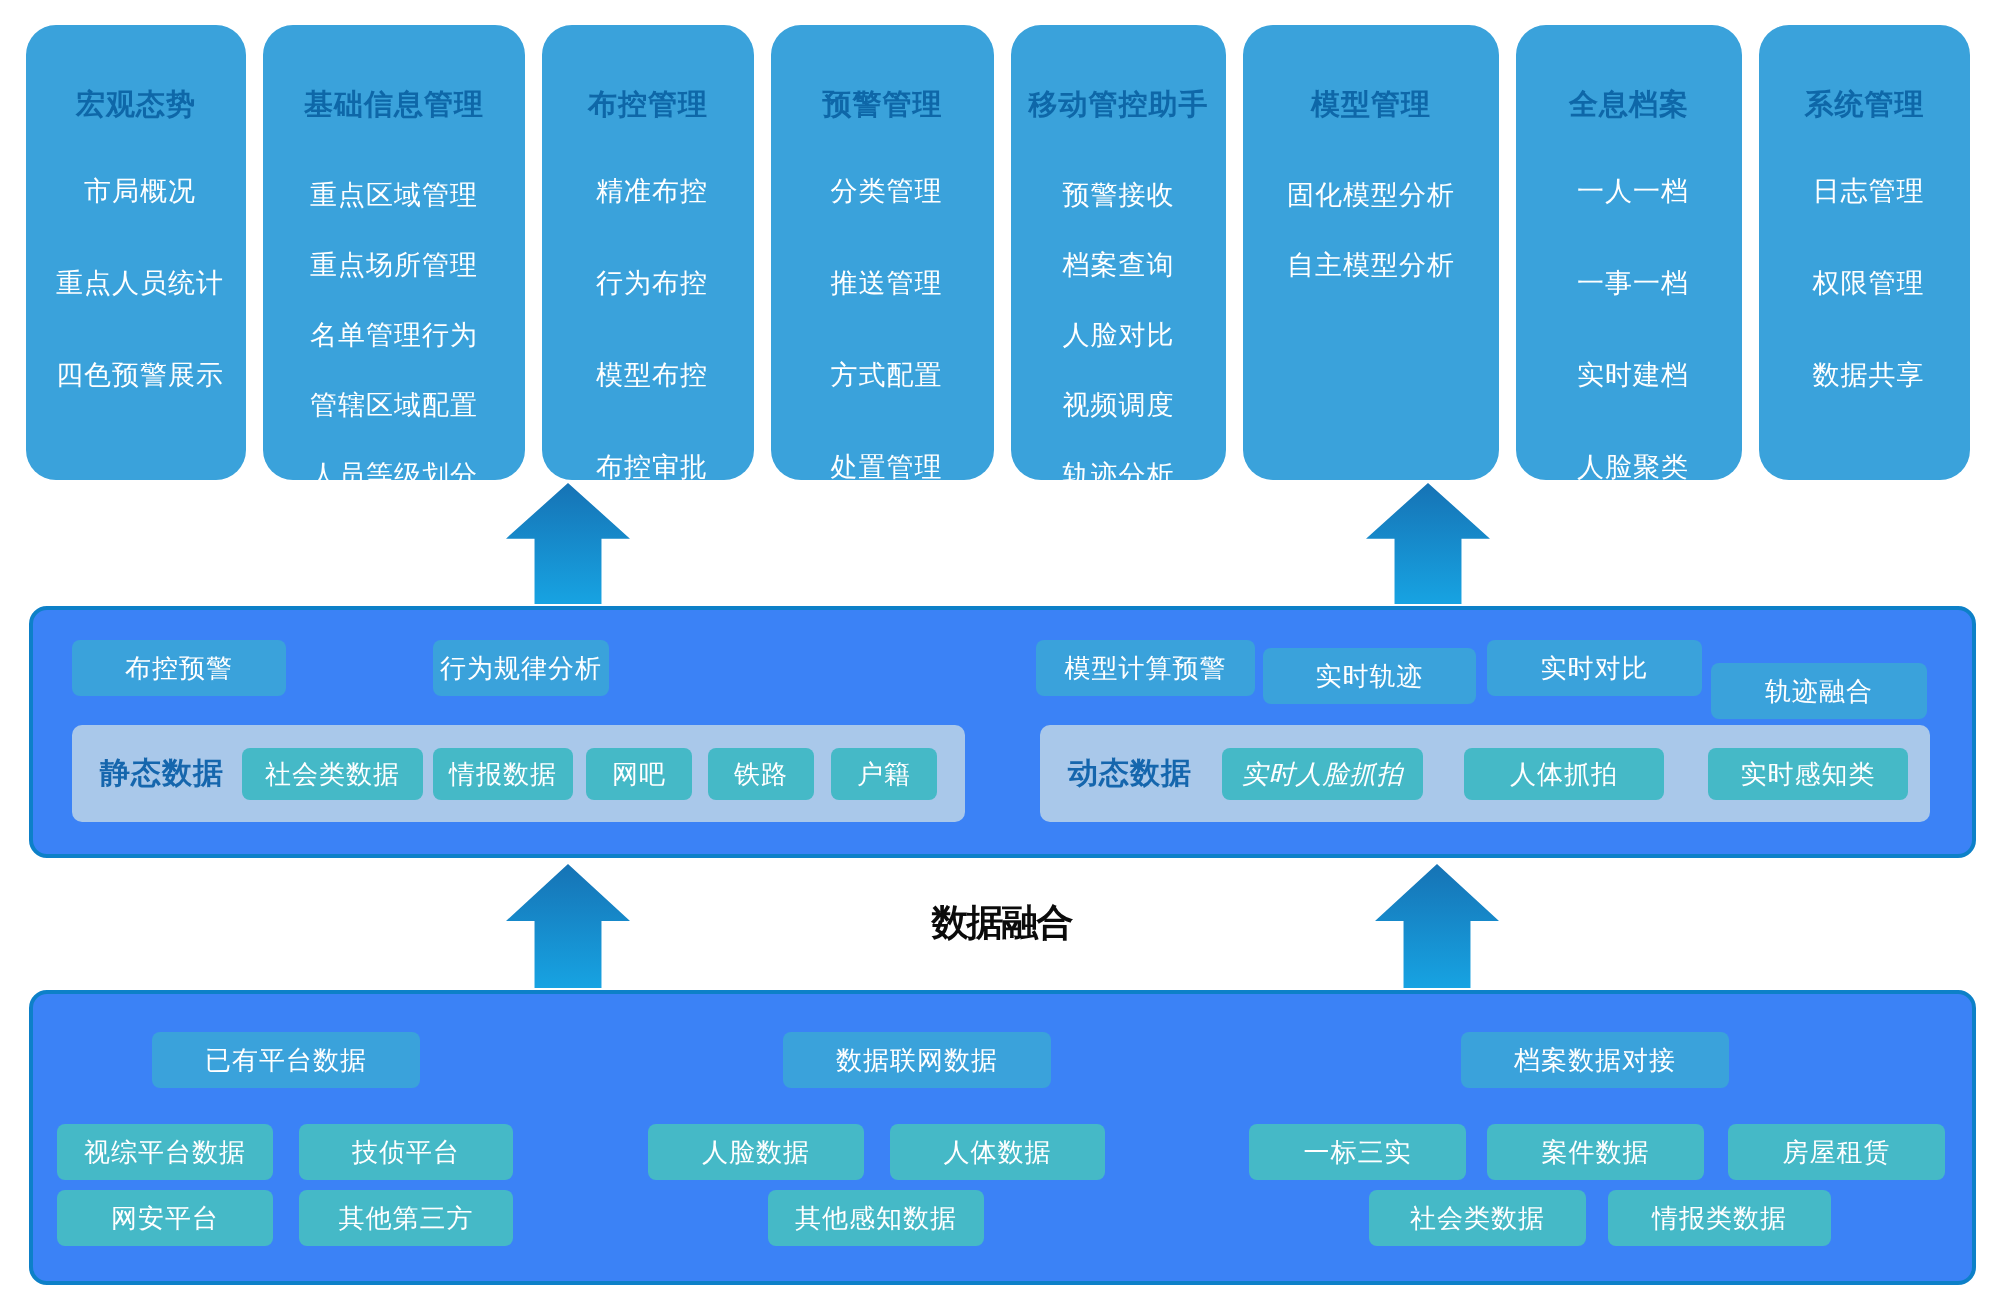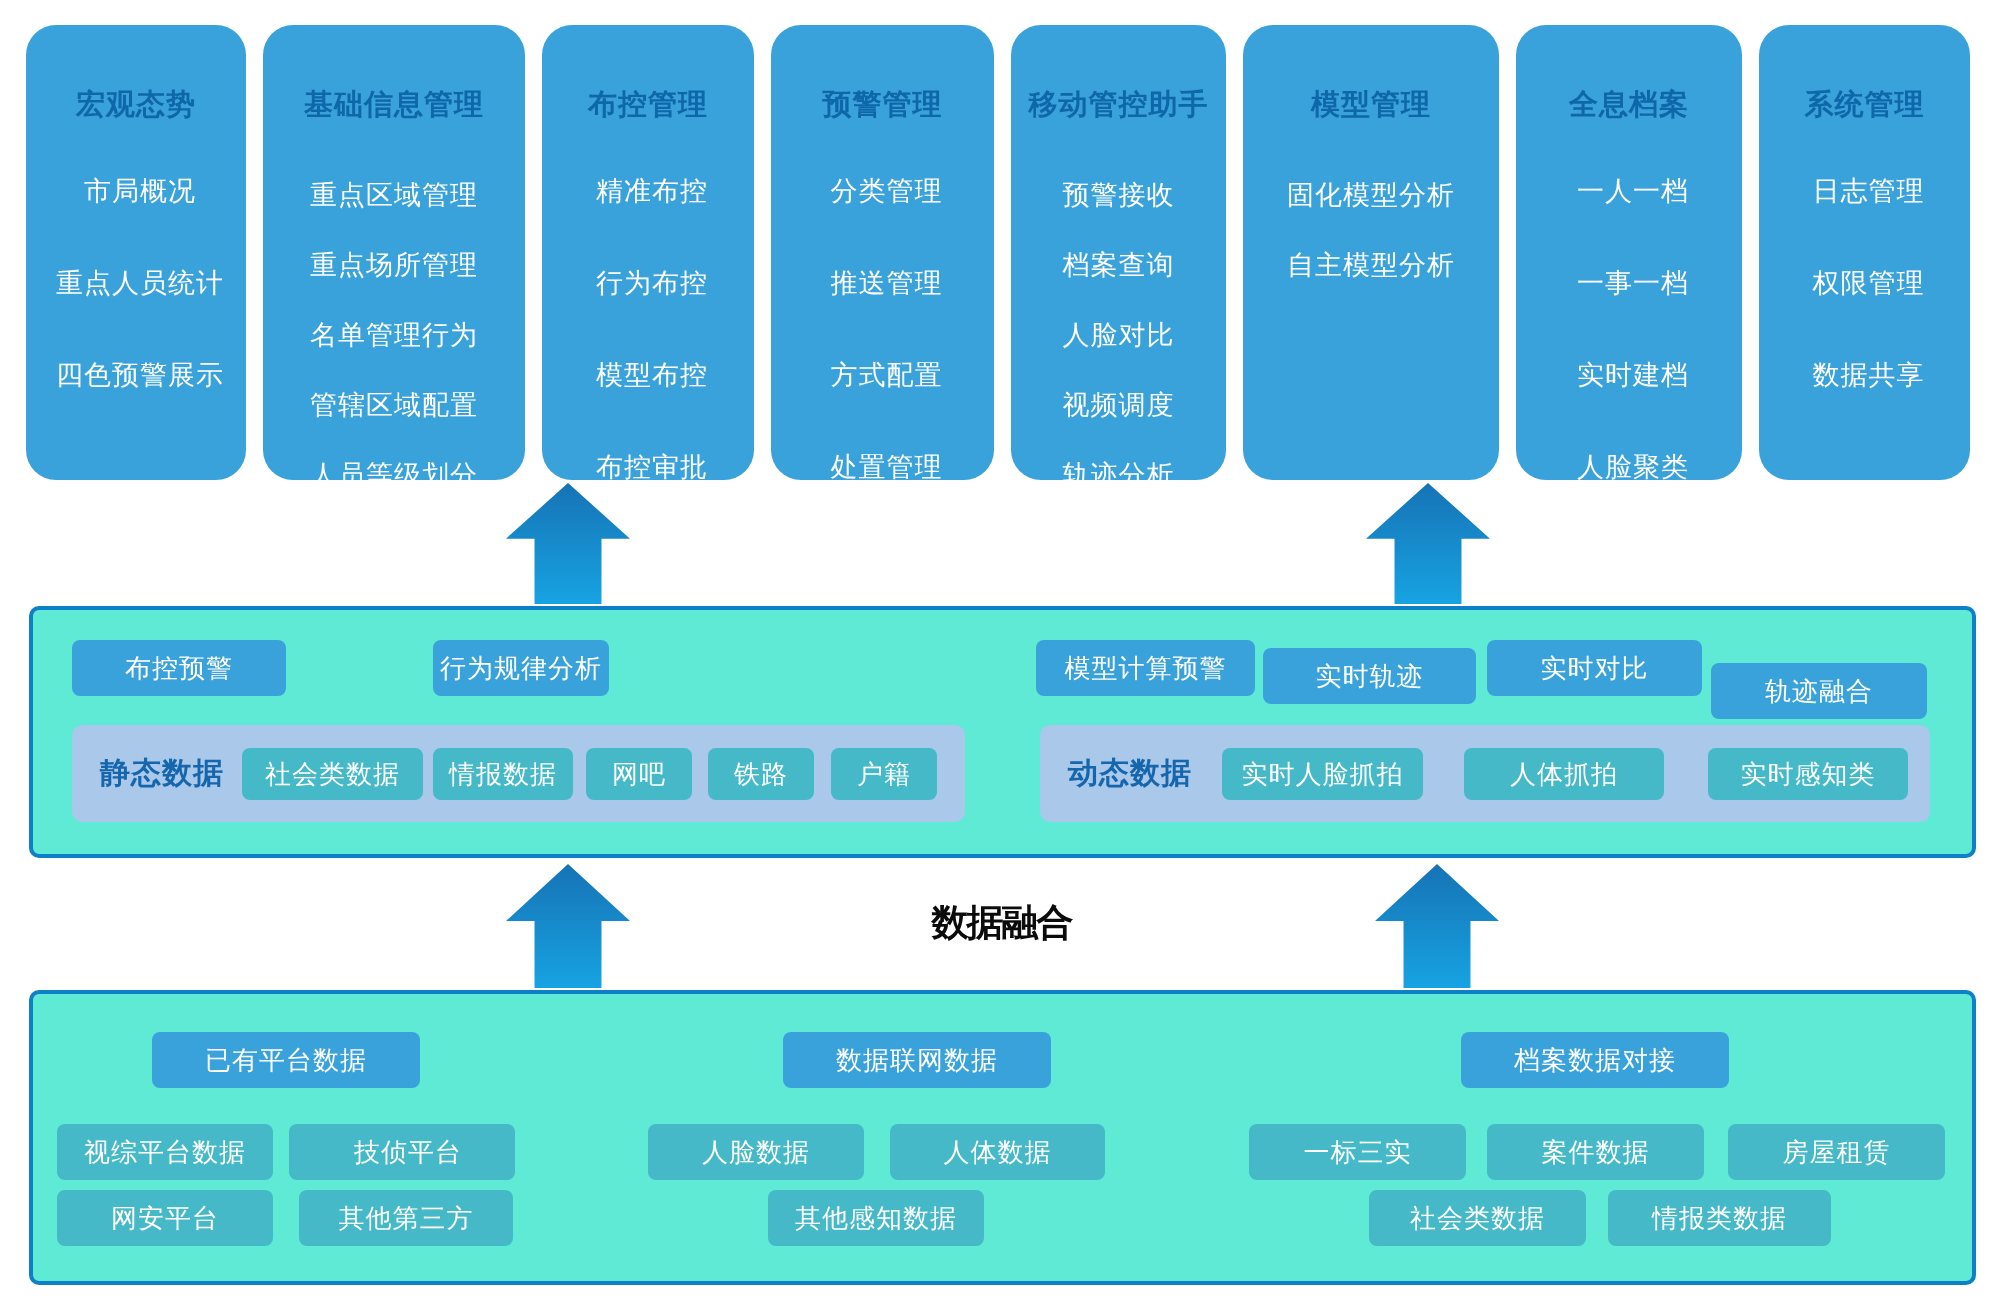--- a/index.html
+++ b/index.html
@@ -18,21 +18,21 @@
 
   
   .arrow{position:absolute;width:124px;background:linear-gradient(180deg,#1673B5 0%,#17A3E2 100%);
          clip-path:polygon(50% 0%,100% 46%,77% 46%,77% 100%,23% 100%,23% 46%,0% 46%);}
   .arrow-tl{left:506px;top:483px;height:121px;}
   .arrow-tr{left:1366px;top:483px;height:121px;}
   .arrow-bl{left:506px;top:864px;height:124px;}
   .arrow-br{left:1375px;top:864px;height:124px;}
 
   
-  .panel{position:absolute;left:29px;width:1939px;background:#5eead4;border:4px solid #0D80C8;border-radius:10px;}
+  .panel{position:absolute;left:29px;width:1939px;background:#3b82f6;border:4px solid #0D80C8;border-radius:18px;}
   .panel-analysis{top:606px;height:244px;}
   .panel-source{top:990px;height:287px;}
 
   .btn-blue{position:absolute;height:56px;background:#3AA2DB;border-radius:8px;color:#ffffff;
             display:flex;align-items:center;justify-content:center;font-size:26px;letter-spacing:1px;}
   .inner-panel{position:absolute;height:97px;background:#A9C8EA;border-radius:10px;}
   .inner-label{position:absolute;left:28px;top:0;bottom:0;display:flex;align-items:center;
                font-size:30px;font-weight:bold;color:#1566AD;letter-spacing:1px;}
   .chip{position:absolute;top:23px;height:52px;background:#45B9C7;border-radius:8px;color:#ffffff;
         display:flex;align-items:center;justify-content:center;font-size:26px;letter-spacing:1px;}
@@ -147,33 +147,33 @@
       <div class="chip" style="left:759px;width:106px;">户籍</div>
     </div>
 
     <div class="btn-blue" style="left:1003px;top:30px;width:219px;">模型计算预警</div>
     <div class="btn-blue" style="left:1230px;top:30px;width:213px;margin-top:8px;">实时轨迹</div>
     <div class="btn-blue" style="left:1454px;top:30px;width:215px;">实时对比</div>
     <div class="btn-blue" style="left:1678px;top:30px;width:216px;margin-top:23px;">轨迹融合</div>
 
     <div class="inner-panel" style="left:1007px;top:115px;width:890px;">
       <div class="inner-label">动态数据</div>
-      <div class="chip" style="left:182px;width:201px;">实时人脸抓拍</div>
+      <div class="chip" style="left:182px;width:201px;font-style:italic;">实时人脸抓拍</div>
       <div class="chip" style="left:424px;width:200px;">人体抓拍</div>
       <div class="chip" style="left:668px;width:200px;">实时感知类</div>
     </div>
   </div>
 
   <div class="fusion">数据融合</div>
 
   <div class="panel panel-source">
 
     <div class="btn-blue" style="left:119px;top:38px;width:268px;">已有平台数据</div>
     <div class="chip-lg" style="left:24px;top:130px;width:216px;">视综平台数据</div>
-    <div class="chip-lg" style="left:256px;top:130px;width:214px;padding-left:12px;">技侦平台</div>
+    <div class="chip-lg" style="left:266px;top:130px;width:214px;">技侦平台</div>
     <div class="chip-lg" style="left:24px;top:196px;width:216px;">网安平台</div>
     <div class="chip-lg" style="left:266px;top:196px;width:214px;">其他第三方</div>
 
     <div class="btn-blue" style="left:750px;top:38px;width:268px;">数据联网数据</div>
     <div class="chip-lg" style="left:615px;top:130px;width:216px;">人脸数据</div>
     <div class="chip-lg" style="left:857px;top:130px;width:215px;">人体数据</div>
     <div class="chip-lg" style="left:735px;top:196px;width:216px;">其他感知数据</div>
 
     <div class="btn-blue" style="left:1428px;top:38px;width:268px;">档案数据对接</div>
     <div class="chip-lg" style="left:1216px;top:130px;width:217px;">一标三实</div>

